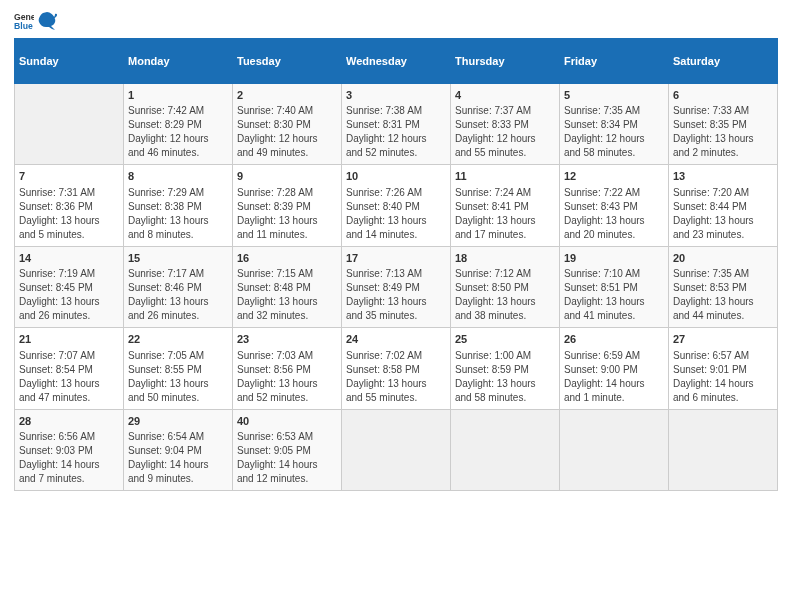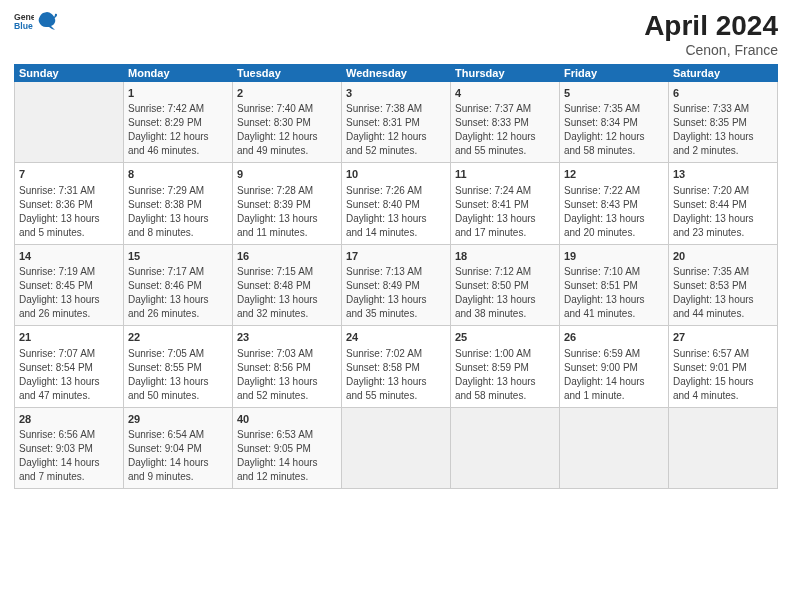--- a/index.html
+++ b/index.html
@@ -42,21 +42,21 @@
       color: #555;
     }
     table {
       width: 100%;
       border-collapse: collapse;
       font-size: 10.5px;
     }
     thead tr th {
       background-color: #1a6eb5;
       color: white;
-      padding: 2px 4px;
+      padding: 16px 4px;
       font-size: 11px;
       font-weight: bold;
       text-align: left;
       border: 1px solid #1a6eb5;
     }
     tbody tr td {
       vertical-align: top;
       padding: 4px 4px;
       border: 1px solid #ccc;
       min-width: 100px;
@@ -91,24 +91,20 @@
   <div class="header-row">
     <div class="logo">
       <svg class="logo-icon" viewBox="0 0 30 30">
         <text x="0" y="14" font-size="13" font-weight="bold" fill="#333">General</text>
         <text x="0" y="27" font-size="13" font-weight="bold" fill="#1a6eb5">Blue</text>
       </svg>
       <svg width="22" height="22" viewBox="0 0 22 22">
         <path d="M11 2 C14 2 18 5 19 9 C20 12 18 15 15 16 L19 20 L16 19 L13 17 C12 17 11 17 10 17 C7 17 4 15 3 12 C2 9 4 5 7 3 Z" fill="#1a6eb5"></path>
         <path d="M19 4 C21 3 22 5 20 7 C19 8 18 8 17 8 C18 7 19 6 19 4 Z" fill="#1a6eb5"></path>
       </svg>
-    </div>
-    <div class="title-block">
-      <div class="main-title">April 2024</div>
-      <div class="subtitle">Cenon, France</div>
     </div>
   </div>
 
   <table>
     <thead>
       <tr>
         <th>Sunday</th>
         <th>Monday</th>
         <th>Tuesday</th>
         <th>Wednesday</th>
@@ -145,21 +141,21 @@
           <td><span class="day-num">19</span><span class="day-info">Sunrise: 7:10 AM</span><br><span class="day-info">Sunset: 8:51 PM</span><br><span class="day-info">Daylight: 13 hours and 41 minutes.</span></td>
           <td><span class="day-num">20</span><span class="day-info">Sunrise: 7:35 AM</span><br><span class="day-info">Sunset: 8:53 PM</span><br><span class="day-info">Daylight: 13 hours and 44 minutes.</span></td>
         </tr>
         <tr>
           <td><span class="day-num">21</span><span class="day-info">Sunrise: 7:07 AM</span><br><span class="day-info">Sunset: 8:54 PM</span><br><span class="day-info">Daylight: 13 hours and 47 minutes.</span></td>
           <td><span class="day-num">22</span><span class="day-info">Sunrise: 7:05 AM</span><br><span class="day-info">Sunset: 8:55 PM</span><br><span class="day-info">Daylight: 13 hours and 50 minutes.</span></td>
           <td><span class="day-num">23</span><span class="day-info">Sunrise: 7:03 AM</span><br><span class="day-info">Sunset: 8:56 PM</span><br><span class="day-info">Daylight: 13 hours and 52 minutes.</span></td>
           <td><span class="day-num">24</span><span class="day-info">Sunrise: 7:02 AM</span><br><span class="day-info">Sunset: 8:58 PM</span><br><span class="day-info">Daylight: 13 hours and 55 minutes.</span></td>
           <td><span class="day-num">25</span><span class="day-info">Sunrise: 1:00 AM</span><br><span class="day-info">Sunset: 8:59 PM</span><br><span class="day-info">Daylight: 13 hours and 58 minutes.</span></td>
           <td><span class="day-num">26</span><span class="day-info">Sunrise: 6:59 AM</span><br><span class="day-info">Sunset: 9:00 PM</span><br><span class="day-info">Daylight: 14 hours and 1 minute.</span></td>
-          <td><span class="day-num">27</span><span class="day-info">Sunrise: 6:57 AM</span><br><span class="day-info">Sunset: 9:01 PM</span><br><span class="day-info">Daylight: 15 hours and 4 minutes.</span></td>
+          <td><span class="day-num">27</span><span class="day-info">Sunrise: 6:57 AM</span><br><span class="day-info">Sunset: 9:01 PM</span><br><span class="day-info">Daylight: 14 hours and 6 minutes.</span></td>
         </tr>
         <tr>
           <td><span class="day-num">28</span><span class="day-info">Sunrise: 6:56 AM</span><br><span class="day-info">Sunset: 9:03 PM</span><br><span class="day-info">Daylight: 14 hours and 7 minutes.</span></td>
           <td><span class="day-num">29</span><span class="day-info">Sunrise: 6:54 AM</span><br><span class="day-info">Sunset: 9:04 PM</span><br><span class="day-info">Daylight: 14 hours and 9 minutes.</span></td>
           <td><span class="day-num">40</span><span class="day-info">Sunrise: 6:53 AM</span><br><span class="day-info">Sunset: 9:05 PM</span><br><span class="day-info">Daylight: 14 hours and 12 minutes.</span></td>
           <td class="empty-cell"></td>
           <td class="empty-cell"></td>
           <td class="empty-cell"></td>
           <td class="empty-cell"></td>
         </tr>

